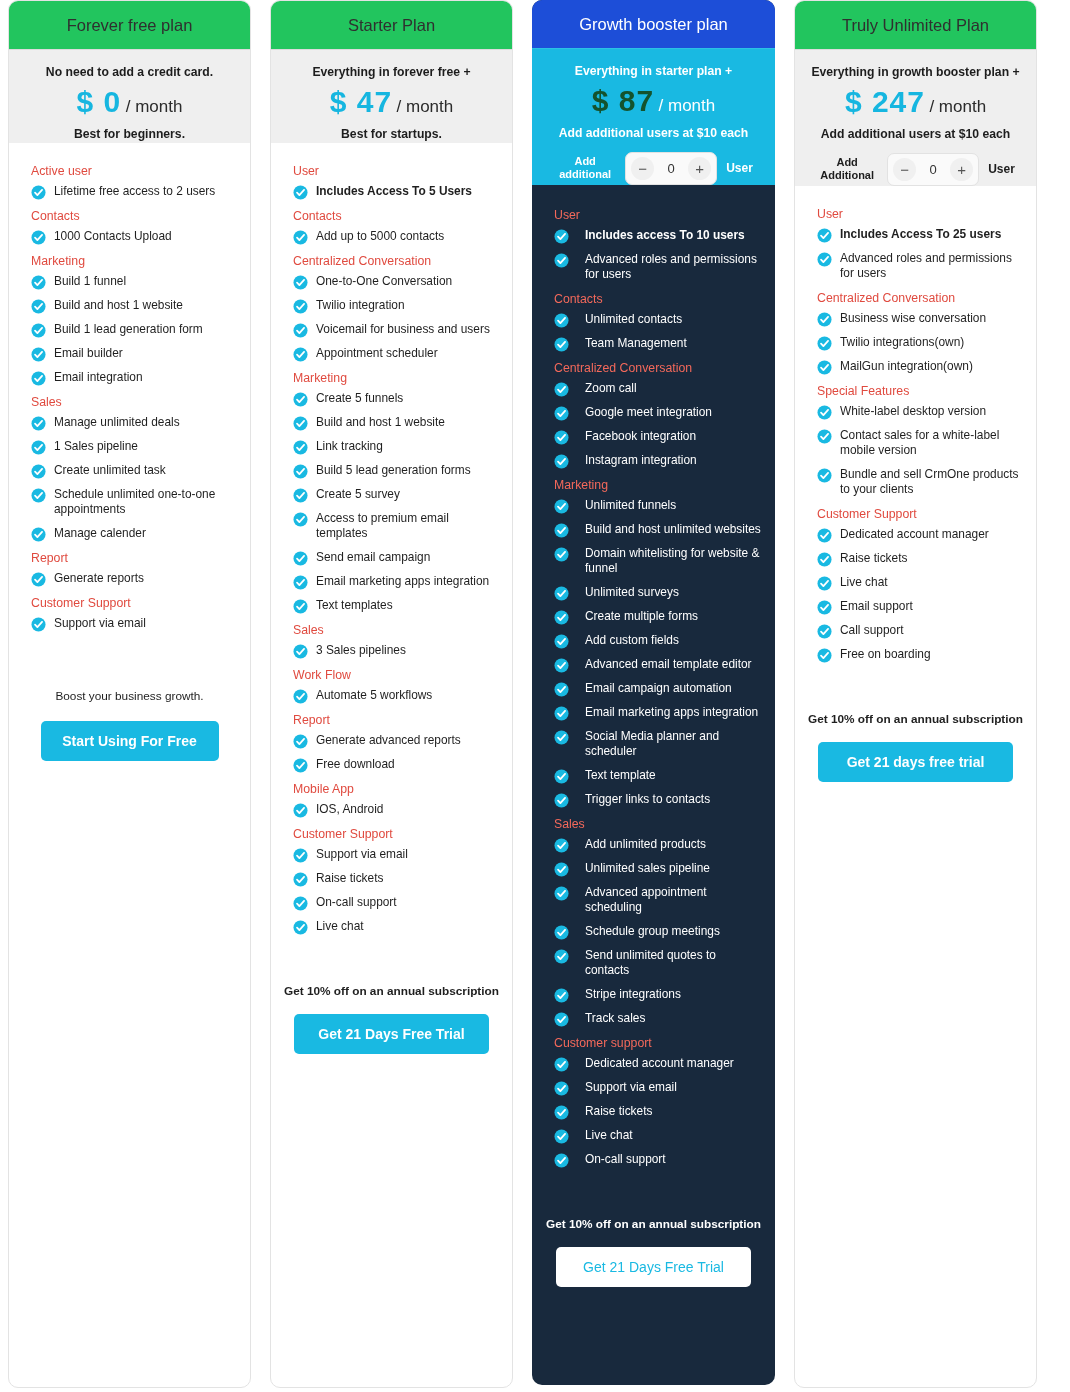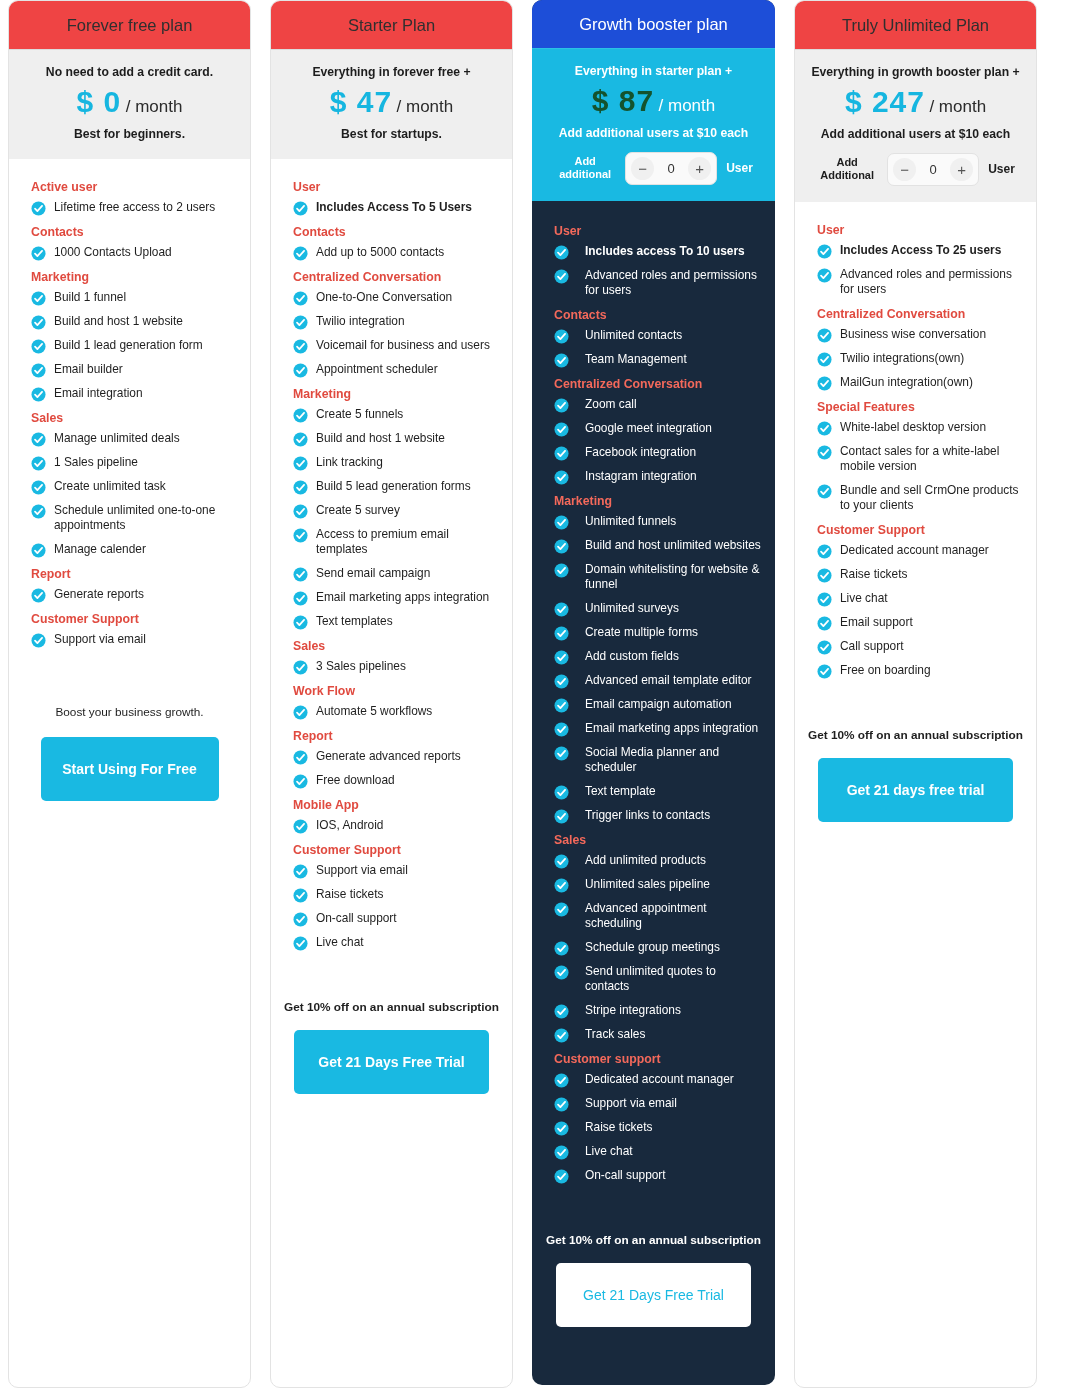--- a/index.html
+++ b/index.html
@@ -25,37 +25,37 @@
     position: relative;
   }
   .plan-card.dark {
     border: none;
     background: #18293d;
     min-height: 1385px;
   }
 
   
   .card-title {
-    background: #ef4444;
+    background: #22c55e;
     text-align: center;
     font-size: 16.5px;
     color: #2f2f2f;
     padding: 15px 6px 14px;
     border-bottom: 1px solid #dcdcdc;
     font-weight: 400;
   }
   .dark .card-title {
     background: #1d4ed8;
     color: #ffffff;
     border-bottom: 1px solid #2cc0e5;
   }
   .card-head {
     background: #efefef;
     text-align: center;
-    padding: 14px 10px 16px;
+    padding: 14px 10px 0;
   }
   .dark .card-head {
     background: #19b9e2;
     color: #ffffff;
   }
   .head-sub {
     font-size: 12.2px;
     font-weight: bold;
     color: #1d1d1d;
     line-height: 1.35;
@@ -139,21 +139,21 @@
   .dark .stepper-unit { color: #ffffff; }
 
   
   .card-body { padding: 14px 13px 18px 13px; }
   .dark .card-body { padding: 16px 13px 18px 13px; }
 
   .group { margin-bottom: 9px; }
   .group-title {
     color: #e04a3f;
     font-size: 12.3px;
-    font-weight: bold;
+    font-weight: normal;
     margin: 7px 0 6px 9px;
   }
   .dark .group-title { color: #f4695b; }
 
   .feature {
     display: flex;
     align-items: flex-start;
     gap: 8px;
     margin: 0 0 8px 9px;
   }
@@ -179,21 +179,21 @@
     font-size: 11.8px;
     font-weight: bold;
     color: #1f1f1f;
     margin-bottom: 16px;
   }
   .dark .foot-note { color: #ffffff; }
   .cta {
     display: block;
     width: 178px;
     margin: 0 auto;
-    padding: 24px 6px;
+    padding: 12px 6px;
     background: #19b9e2;
     border: none;
     border-radius: 5px;
     color: #ffffff;
     font-size: 14px;
     font-weight: 400;
     cursor: pointer;
     font-family: "Liberation Sans", sans-serif;
   }
   .dark .cta {

